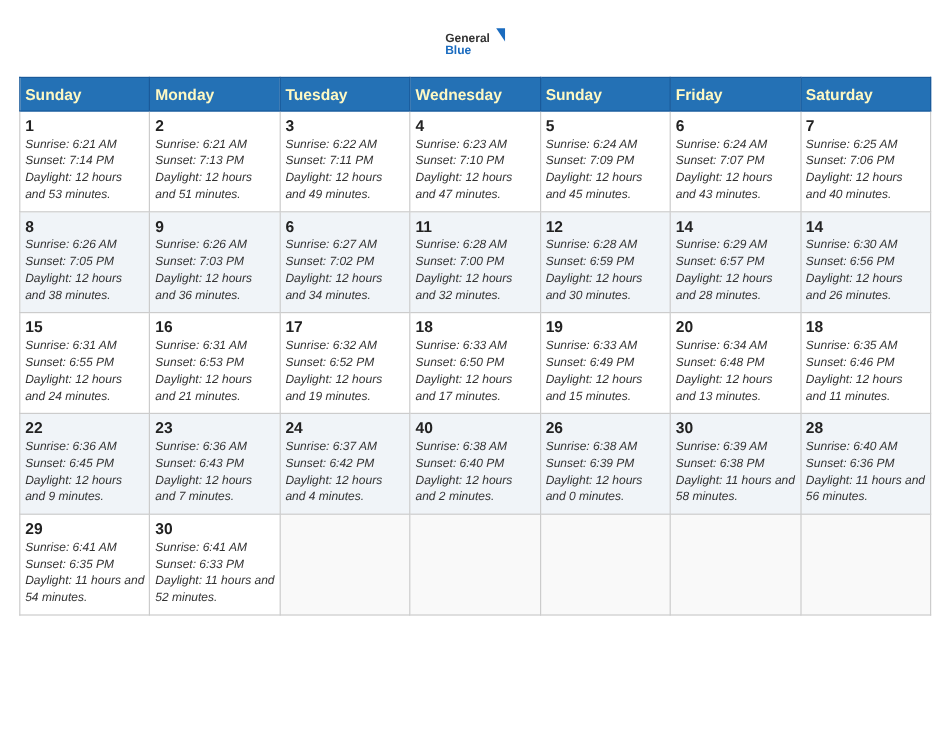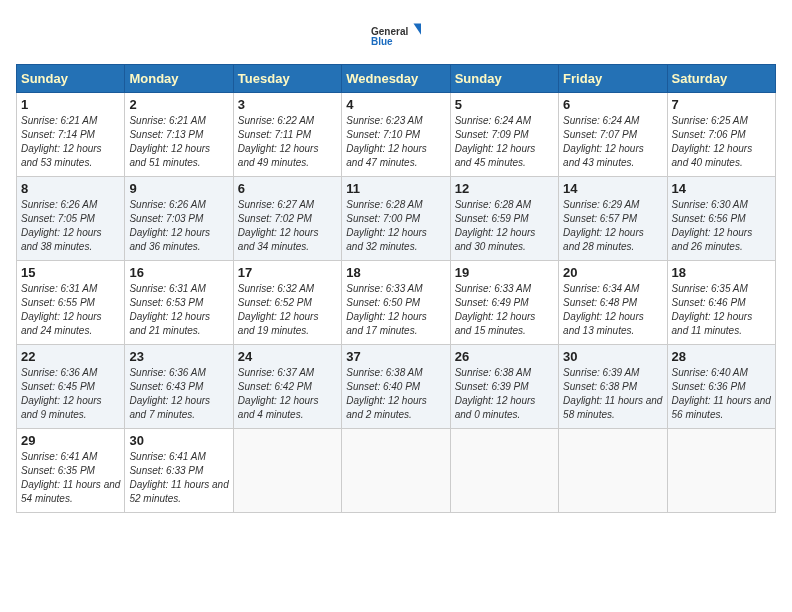--- a/index.html
+++ b/index.html
@@ -135,21 +135,21 @@
         <td><span class="day-num">17</span><span class="day-info">Sunrise: 6:32 AM<br>Sunset: 6:52 PM<br>Daylight: 12 hours and 19 minutes.</span></td>
         <td><span class="day-num">18</span><span class="day-info">Sunrise: 6:33 AM<br>Sunset: 6:50 PM<br>Daylight: 12 hours and 17 minutes.</span></td>
         <td><span class="day-num">19</span><span class="day-info">Sunrise: 6:33 AM<br>Sunset: 6:49 PM<br>Daylight: 12 hours and 15 minutes.</span></td>
         <td><span class="day-num">20</span><span class="day-info">Sunrise: 6:34 AM<br>Sunset: 6:48 PM<br>Daylight: 12 hours and 13 minutes.</span></td>
         <td><span class="day-num">18</span><span class="day-info">Sunrise: 6:35 AM<br>Sunset: 6:46 PM<br>Daylight: 12 hours and 11 minutes.</span></td>
       </tr>
       <tr>
         <td><span class="day-num">22</span><span class="day-info">Sunrise: 6:36 AM<br>Sunset: 6:45 PM<br>Daylight: 12 hours and 9 minutes.</span></td>
         <td><span class="day-num">23</span><span class="day-info">Sunrise: 6:36 AM<br>Sunset: 6:43 PM<br>Daylight: 12 hours and 7 minutes.</span></td>
         <td><span class="day-num">24</span><span class="day-info">Sunrise: 6:37 AM<br>Sunset: 6:42 PM<br>Daylight: 12 hours and 4 minutes.</span></td>
-        <td><span class="day-num">37</span><span class="day-info">Sunrise: 6:38 AM<br>Sunset: 6:40 PM<br>Daylight: 12 hours and 2 minutes.</span></td>
+        <td><span class="day-num">40</span><span class="day-info">Sunrise: 6:38 AM<br>Sunset: 6:40 PM<br>Daylight: 12 hours and 2 minutes.</span></td>
         <td><span class="day-num">26</span><span class="day-info">Sunrise: 6:38 AM<br>Sunset: 6:39 PM<br>Daylight: 12 hours and 0 minutes.</span></td>
         <td><span class="day-num">30</span><span class="day-info">Sunrise: 6:39 AM<br>Sunset: 6:38 PM<br>Daylight: 11 hours and 58 minutes.</span></td>
         <td><span class="day-num">28</span><span class="day-info">Sunrise: 6:40 AM<br>Sunset: 6:36 PM<br>Daylight: 11 hours and 56 minutes.</span></td>
       </tr>
       <tr>
         <td><span class="day-num">29</span><span class="day-info">Sunrise: 6:41 AM<br>Sunset: 6:35 PM<br>Daylight: 11 hours and 54 minutes.</span></td>
         <td><span class="day-num">30</span><span class="day-info">Sunrise: 6:41 AM<br>Sunset: 6:33 PM<br>Daylight: 11 hours and 52 minutes.</span></td>
         <td class="empty"></td>
         <td class="empty"></td>
         <td class="empty"></td>

